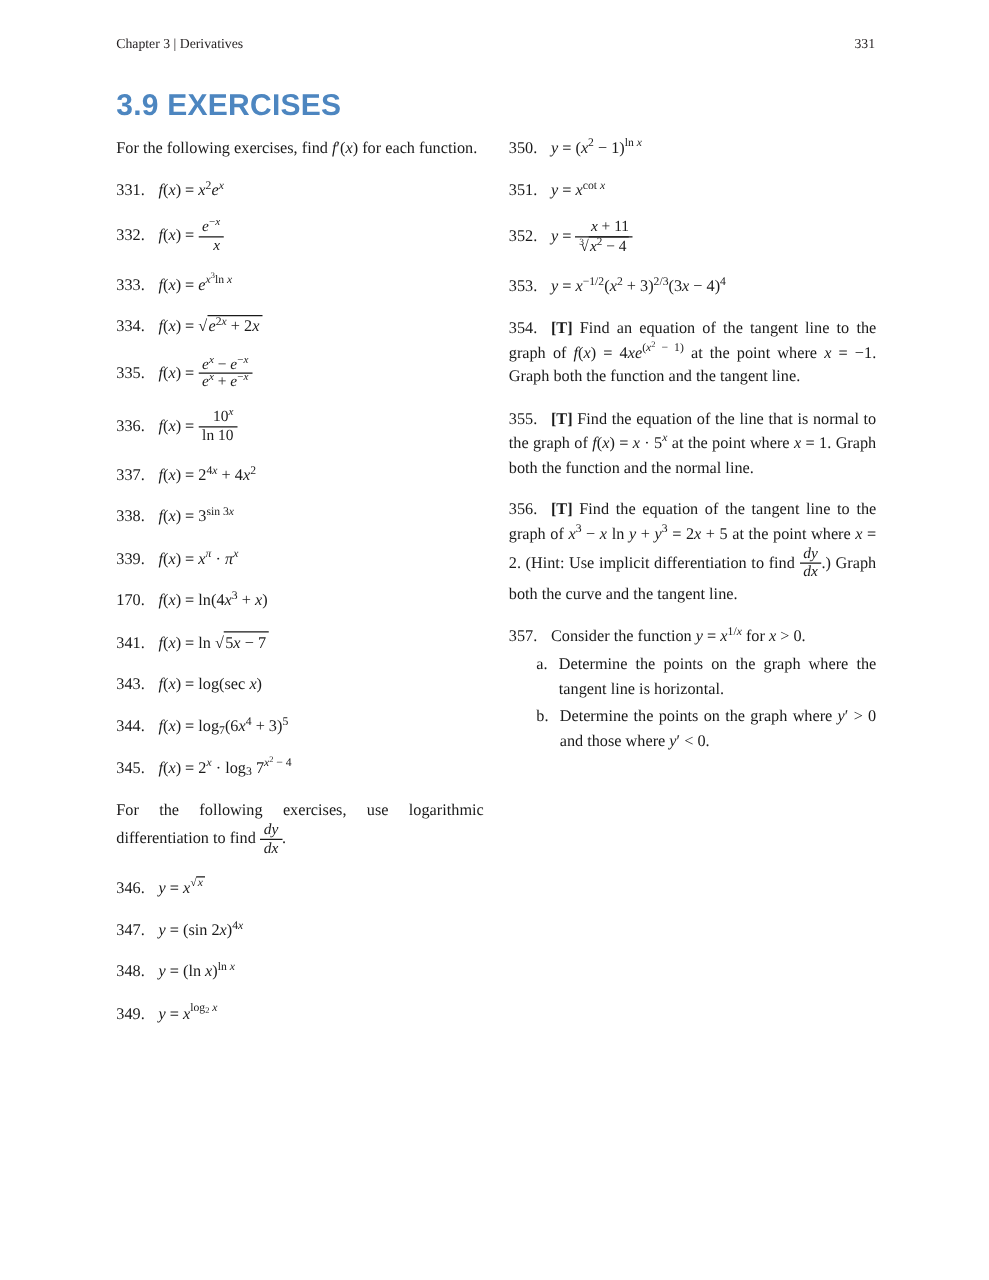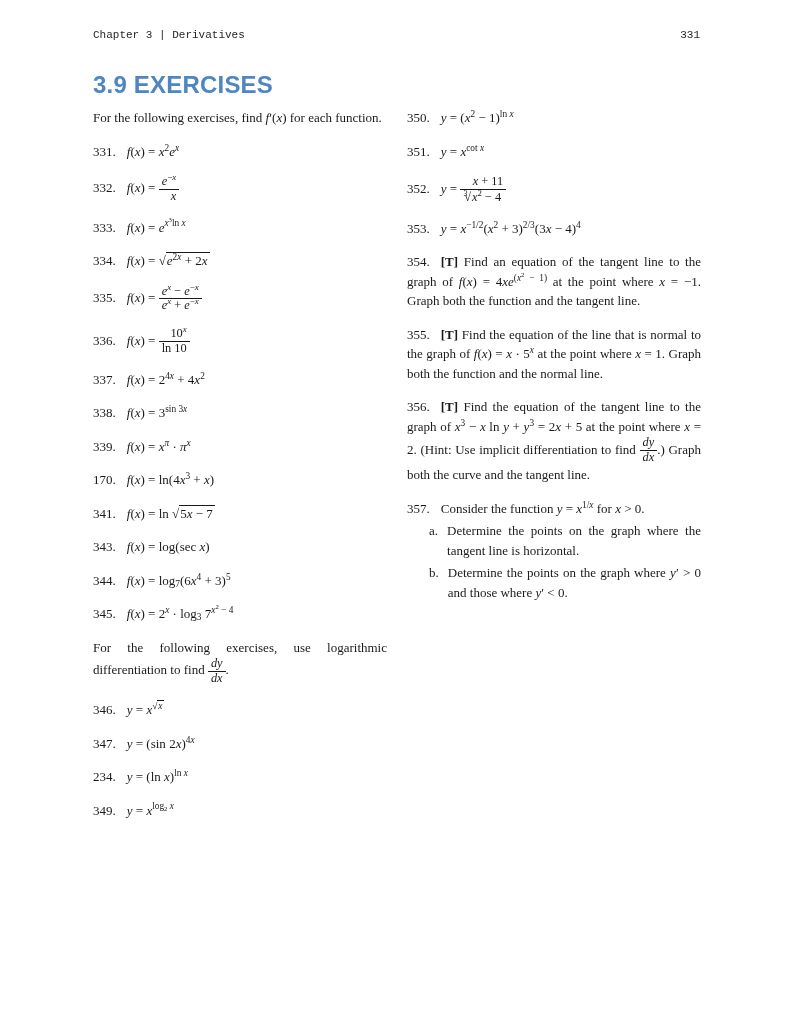--- a/index.html
+++ b/index.html
@@ -4,21 +4,21 @@
 <style>
   html,body{margin:0;padding:0;}
   body{
     width:791px;height:1024px;background:#ffffff;position:relative;
     font-family:"Liberation Serif",serif;color:#1a1a1a;overflow:hidden;
   }
   .page{position:absolute;inset:0;}
   .hdr{
     position:absolute;top:29px;left:93px;right:91px;
     display:flex;justify-content:space-between;align-items:baseline;
-    font-family:Liberation Mono, monospace;font-size:11px;color:#231f20;
+    font-family:Liberation Serif, serif;font-size:11px;color:#231f20;
   }
   .sec-title{
     position:absolute;top:71px;left:93px;
     font-family:"Liberation Sans",sans-serif;font-size:24px;font-weight:bold;
     letter-spacing:0.2px;
   }
   .col{position:absolute;top:108px;font-size:13px;line-height:1.5;}
   .col-left{left:93px;width:294px;}
   .col-right{left:407px;width:294px;}
   .ex{margin-bottom:14px;}
@@ -82,21 +82,21 @@
       <div class="ex "><span class="num">341.</span><span class="mathline"><span class="mv">f</span><span class="mn">(</span><span class="mv">x</span><span class="mn">) = </span><span class="rm">ln</span><span class="mn"> </span><span class="root"><span class="rsign">√</span><span class="rcnt"><span class="mn">5</span><span class="mv">x</span><span class="mn"> − 7</span></span></span></span></div>
       <div class="ex "><span class="num">343.</span><span class="mathline"><span class="mv">f</span><span class="mn">(</span><span class="mv">x</span><span class="mn">) = </span><span class="rm">log</span><span class="mn">(</span><span class="rm">sec</span><span class="mn"> </span><span class="mv">x</span><span class="mn">)</span></span></div>
       <div class="ex "><span class="num">344.</span><span class="mathline"><span class="mv">f</span><span class="mn">(</span><span class="mv">x</span><span class="mn">) = </span><span class="rm">log</span><sub><span class="mn">7</span></sub><span class="mn">(6</span><span class="mv">x</span><sup><span class="mn">4</span></sup><span class="mn"> + 3)</span><sup><span class="mn">5</span></sup></span></div>
       <div class="ex "><span class="num">345.</span><span class="mathline"><span class="mv">f</span><span class="mn">(</span><span class="mv">x</span><span class="mn">) = 2</span><sup><span class="mv">x</span></sup><span class="mn"> · </span><span class="rm">log</span><sub><span class="mn">3</span></sub><span class="mn"> 7</span><sup><span class="mv">x</span><sup><span class="mn">2</span></sup><span class="mn"> − 4</span></sup></span></div>
       <div class="para">For the following exercises, use logarithmic differentiation to find <span class="frac">
           <span class="fnum"><span class="mv">dy</span></span>
           <span class="fden"><span class="mv">dx</span></span>
         </span><span class="mn">.</span></div>
       <div class="ex "><span class="num">346.</span><span class="mathline"><span class="mv">y</span><span class="mn"> = </span><span class="mv">x</span><sup><span class="root"><span class="rsign">√</span><span class="rcnt"><span class="mv">x</span></span></span></sup></span></div>
       <div class="ex "><span class="num">347.</span><span class="mathline"><span class="mv">y</span><span class="mn"> = (</span><span class="rm">sin</span><span class="mn"> 2</span><span class="mv">x</span><span class="mn">)</span><sup><span class="mn">4</span><span class="mv">x</span></sup></span></div>
-      <div class="ex "><span class="num">234.</span><span class="mathline"><span class="mv">y</span><span class="mn"> = (</span><span class="rm">ln</span><span class="mn"> </span><span class="mv">x</span><span class="mn">)</span><sup><span class="rm">ln</span><span class="mn"> </span><span class="mv">x</span></sup></span></div>
+      <div class="ex "><span class="num">348.</span><span class="mathline"><span class="mv">y</span><span class="mn"> = (</span><span class="rm">ln</span><span class="mn"> </span><span class="mv">x</span><span class="mn">)</span><sup><span class="rm">ln</span><span class="mn"> </span><span class="mv">x</span></sup></span></div>
       <div class="ex "><span class="num">349.</span><span class="mathline"><span class="mv">y</span><span class="mn"> = </span><span class="mv">x</span><sup><span class="rm">log</span><sub><span class="mn">2</span></sub><span class="mn"> </span><span class="mv">x</span></sup></span></div>
     </div>
   <div class="col col-right" id="colRight">
       <div class="ex "><span class="num">350.</span><span class="mathline"><span class="mv">y</span><span class="mn"> = (</span><span class="mv">x</span><sup><span class="mn">2</span></sup><span class="mn"> − 1)</span><sup><span class="rm">ln</span><span class="mn"> </span><span class="mv">x</span></sup></span></div>
       <div class="ex "><span class="num">351.</span><span class="mathline"><span class="mv">y</span><span class="mn"> = </span><span class="mv">x</span><sup><span class="rm">cot</span><span class="mn"> </span><span class="mv">x</span></sup></span></div>
       <div class="ex "><span class="num">352.</span><span class="mathline"><span class="mv">y</span><span class="mn"> = </span><span class="frac">
             <span class="fnum"><span class="mv">x</span><span class="mn"> + 11</span></span>
             <span class="fden"><span class="root"><span class="ridx"><span class="mn">3</span></span><span class="rsign">√</span><span class="rcnt"><span class="mv">x</span><sup><span class="mn">2</span></sup><span class="mn"> − 4</span></span></span></span>
           </span></span></div>
       <div class="ex "><span class="num">353.</span><span class="mathline"><span class="mv">y</span><span class="mn"> = </span><span class="mv">x</span><sup><span class="mn">−1/2</span></sup><span class="mn">(</span><span class="mv">x</span><sup><span class="mn">2</span></sup><span class="mn"> + 3)</span><sup><span class="mn">2/3</span></sup><span class="mn">(3</span><span class="mv">x</span><span class="mn"> − 4)</span><sup><span class="mn">4</span></sup></span></div>

